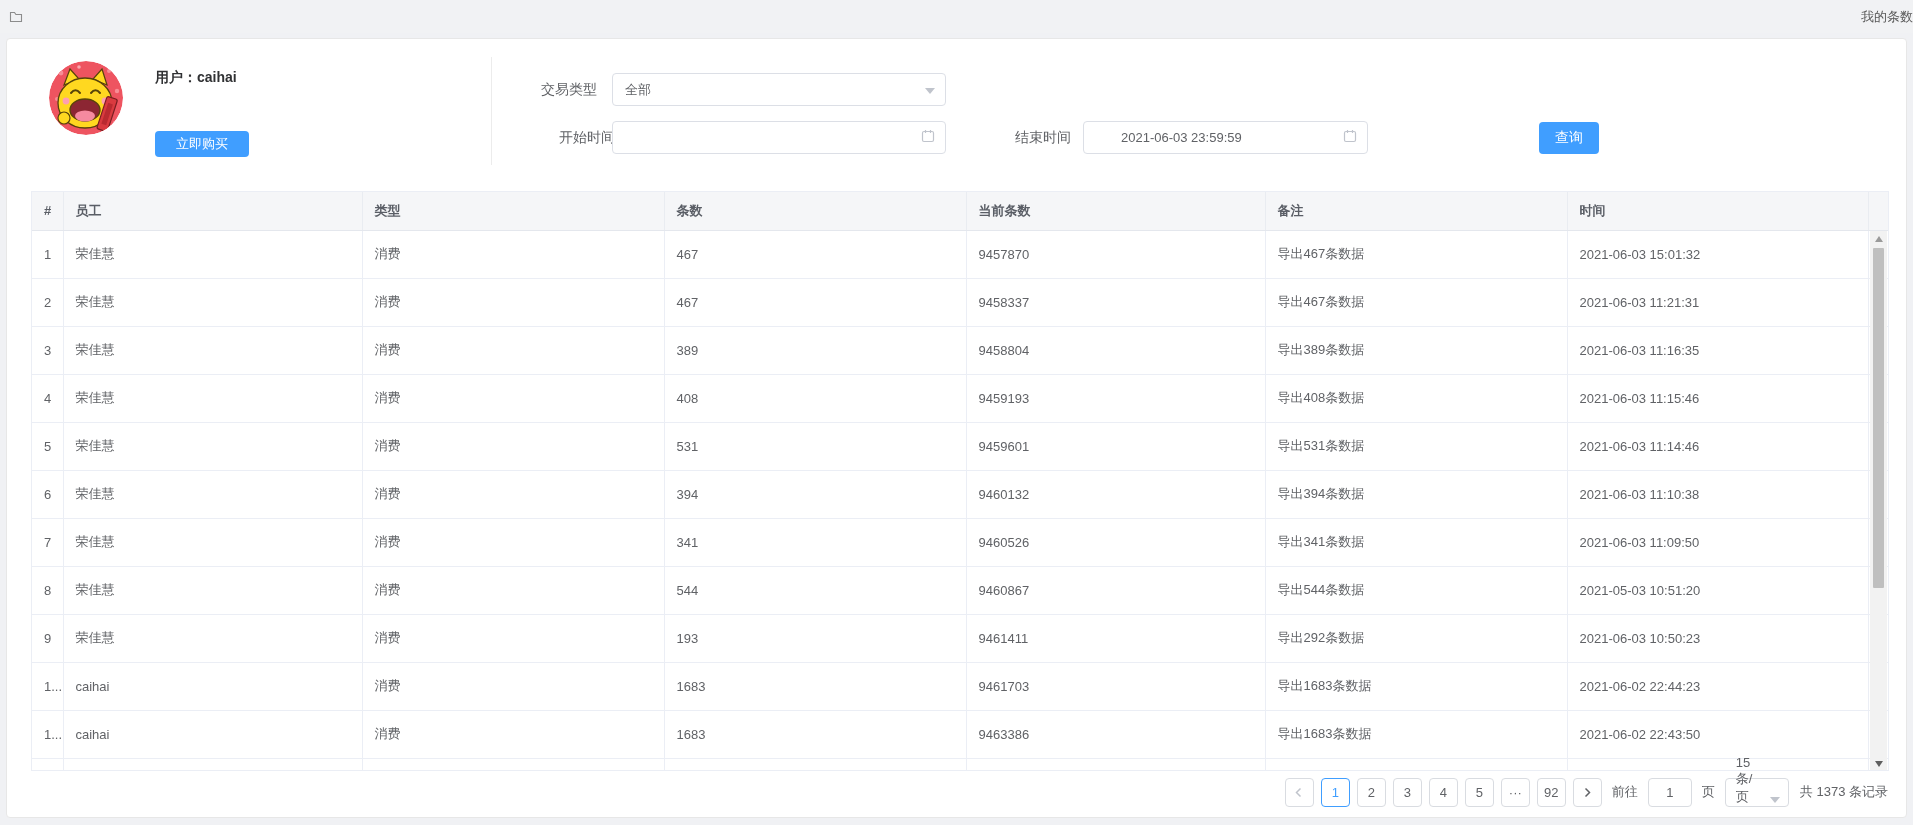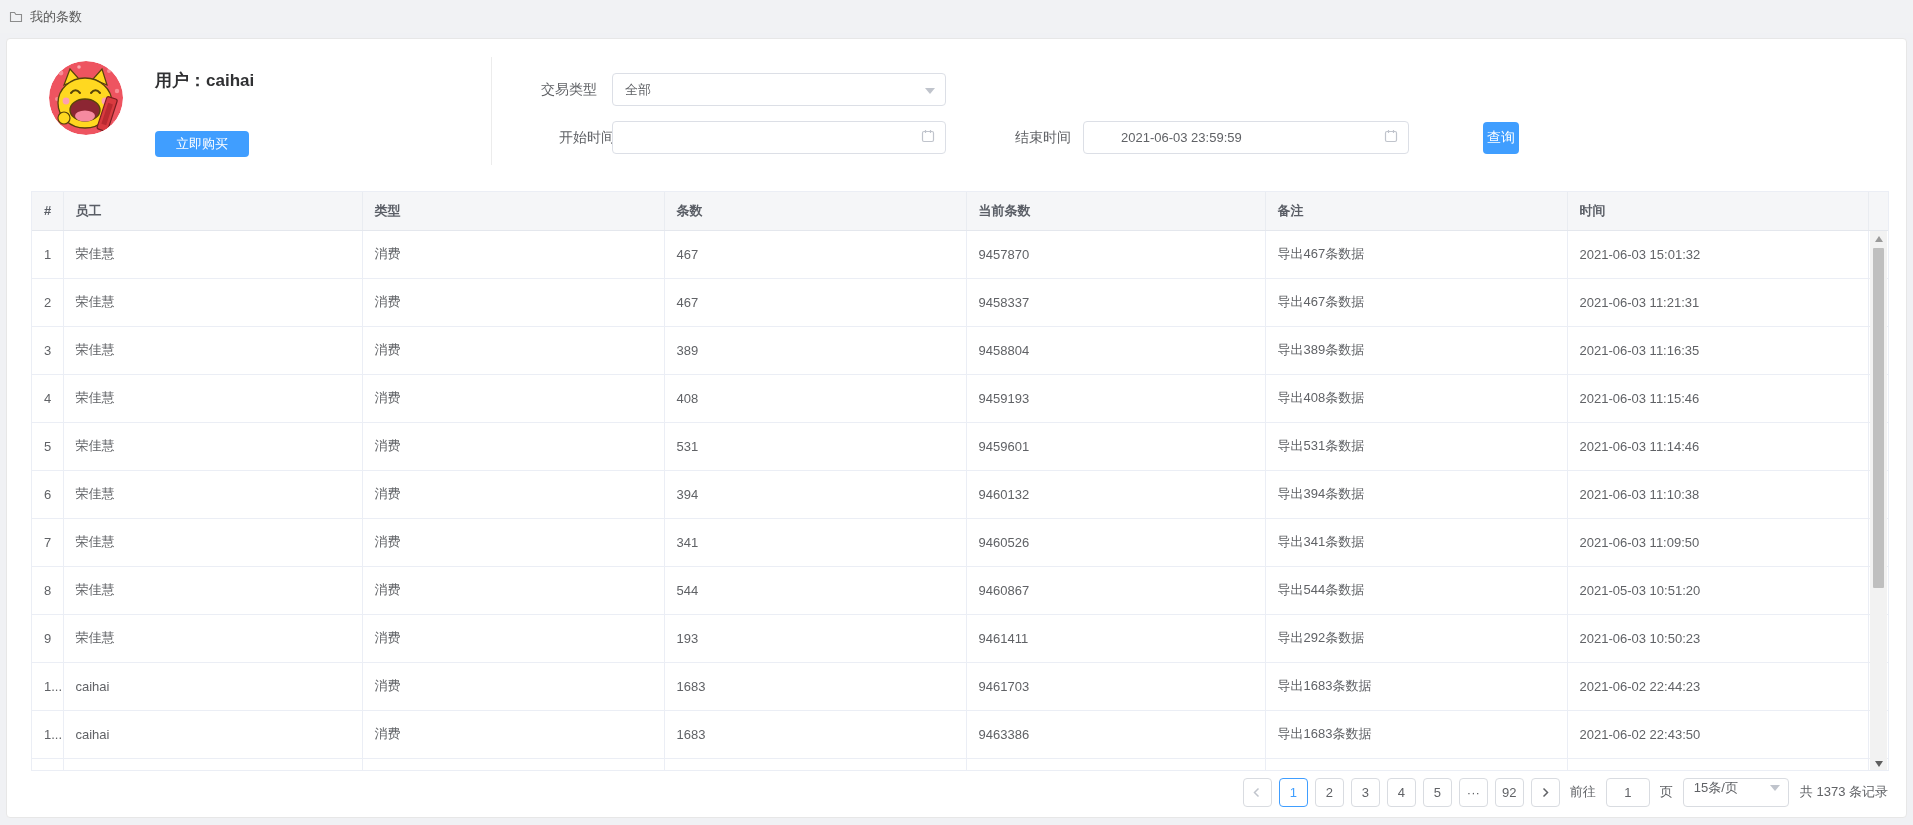--- a/index.html
+++ b/index.html
@@ -2,44 +2,44 @@
 <html><head>
 <meta charset="utf-8">
 <style>
   * { box-sizing: border-box; margin: 0; padding: 0; }
   html,body { width:1913px; height:825px; }
   body {
     font-family: "Liberation Sans", "DejaVu Sans", sans-serif;
     background:#f0f1f4; color:#606266; font-size:13px; position:relative; overflow:hidden;
   }
   
-  .topbar { height:33px; display:flex; align-items:center; gap:7px; padding-left:9px; background:#f1f2f4; color:#595959; font-size:13px; }
+  .topbar { height:33px; display:flex; align-items:center; gap:7px; padding-left:9px; background:#f1f2f4; color:#595959; font-size:13px;justify-content:space-between; }
   .topbar svg { display:block; }
   
   .card { position:absolute; left:6px; top:38px; width:1901px; height:780px; background:#fff; border:1px solid #e7e7e7; border-radius:4px; }
   
   .avatar { position:absolute; left:42px; top:22px; width:74px; height:74px; border-radius:50%; overflow:hidden; }
-  .user-name { position:absolute; left:148px; top:30px; font-size:17px; color:#303133; font-weight:700; }
+  .user-name { position:absolute; left:148px; top:30px; font-size:14px; color:#303133; font-weight:700; }
   .remain-line { position:absolute; left:148px; top:55px; display:flex; align-items:baseline; gap:6px; }
   .remain-label { font-size:14px; color:#303133; font-weight:700; }
   .remain-value { font-size:25px; color:#409eff; }
   .buy-btn { position:absolute; left:148px; top:92px; height:26px; padding:0 21px; background:#409eff; color:#fff; border:none; border-radius:4px; font-size:13px; cursor:pointer; font-family:inherit; }
   .vdivider { position:absolute; left:484px; top:18px; width:1px; height:108px; background:#ececec; }
   
   .f-label { position:absolute; width:62px; height:33px; line-height:33px; color:#606266; font-size:14px; }
   .f-box { position:absolute; height:33px; border:1px solid #dcdfe6; border-radius:4px; background:#fff; display:flex; align-items:center; padding:0 10px 0 12px; color:#606266; font-size:13px; }
   .f-box .grow { flex:1; }
   .f-input { border:none; outline:none; flex:1; font-size:13px; color:#606266; font-family:inherit; background:transparent; }
   .lbl-type { left:534px; top:34px; }
   .box-type { left:605px; top:34px; width:334px; cursor:pointer; }
   .lbl-start { left:534px; top:82px;margin-left:18px; }
   .box-start { left:605px; top:82px; width:334px; }
   .lbl-end { left:1008px; top:82px; }
-  .box-end { left:1076px; top:82px; width:326px;padding-left:37px; }
-  .query-btn { position:absolute; left:1476px; top:83px; width:36px; height:32px; background:#409eff; color:#fff; border:none; border-radius:4px; font-size:14px; cursor:pointer; font-family:Liberation Sans, sans-serif; }
+  .box-end { left:1076px; top:82px; width:285px;padding-left:37px; }
+  .query-btn { position:absolute; left:1532px; top:83px; width:60px; height:32px; background:#409eff; color:#fff; border:none; border-radius:4px; font-size:14px; cursor:pointer; font-family:Liberation Sans, sans-serif; }
   
   .table-area { position:absolute; left:24px; top:152px; width:1858px; height:580px; border:1px solid #ebeef5; overflow:hidden; background:#fff; }
   table { border-collapse:collapse; table-layout:fixed; width:1858px; }
   th { height:38px; background:#f5f6f8; color:#5a5e66; font-weight:600; font-size:13px; text-align:left; padding:0 12px; border-right:1px solid #e9ecf1; border-bottom:1px solid #e4e7ed; white-space:nowrap; overflow:hidden; }
   th.gutter { border-right:none; padding:0; }
   td { height:48px; font-size:13px; color:#606266; text-align:left; padding:0 12px; border-right:1px solid #ebeef5; border-bottom:1px solid #ebeef5; white-space:nowrap; overflow:hidden; background:#fff; }
   td:last-child, th:last-child { border-right:none; }
   
   .vscroll { position:absolute; top:39px; right:1px; width:17px; height:540px; background:#f2f2f2; }
   .vscroll .arrow-up, .vscroll .arrow-down { position:absolute; left:0; width:17px; height:15px; display:flex; align-items:center; justify-content:center; cursor:pointer; }
@@ -48,21 +48,21 @@
   .tri-up { width:0; height:0; border-left:4px solid transparent; border-right:4px solid transparent; border-bottom:6px solid #9a9a9a; }
   .tri-down { width:0; height:0; border-left:4px solid transparent; border-right:4px solid transparent; border-top:6px solid #5f5f5f; }
   .vthumb { position:absolute; left:3px; top:17px; width:11px; height:340px; background:#bfbfbf; border-radius:1px; cursor:pointer; }
   
   .pagination { position:absolute; right:18px; top:738px; height:30px; display:flex; align-items:center; gap:7px; }
   .pg-btn, .pg-nav { min-width:29px; height:29px; background:#fff; border:1px solid #d9dce1; border-radius:4px; color:#606266; font-size:13px; display:flex; align-items:center; justify-content:center; cursor:pointer; font-family:inherit; padding:0 5px; }
   .pg-btn.active { border-color:#409eff; color:#409eff; }
   .pg-pages { display:flex; align-items:center; gap:7px; }
   .pg-text { color:#606266; font-size:13px; margin:0 3px; }
   .goto-input { width:44px; height:29px; border:1px solid #d9dce1; border-radius:4px; text-align:center; font-size:13px; color:#606266; outline:none; font-family:inherit; }
-  .size-select { height:29px; width:106px; border:1px solid #d9dce1; border-radius:4px; background:#fff; display:flex; align-items:flex-start; padding:0 8px 0 10px; gap:6px; cursor:pointer; }
+  .size-select { height:29px; width:64px; border:1px solid #d9dce1; border-radius:4px; background:#fff; display:flex; align-items:flex-end; padding:0 8px 0 10px; gap:6px; cursor:pointer; }
   .size-select .grow { flex:1; font-size:13px; color:#606266; }
   .total-text { color:#606266; font-size:13px; margin-left:4px; }
 </style>
 </head>
 <body>
 
 <div class="topbar">
   <span>
     <svg width="14" height="13" viewBox="0 0 14 13">
         <path d="M1.5 2.5 h4 l1.4 2 h5.6 v7 h-11 z M1.5 2.5 v2" fill="none" stroke="#8c8c8c" stroke-width="1.1"></path>

